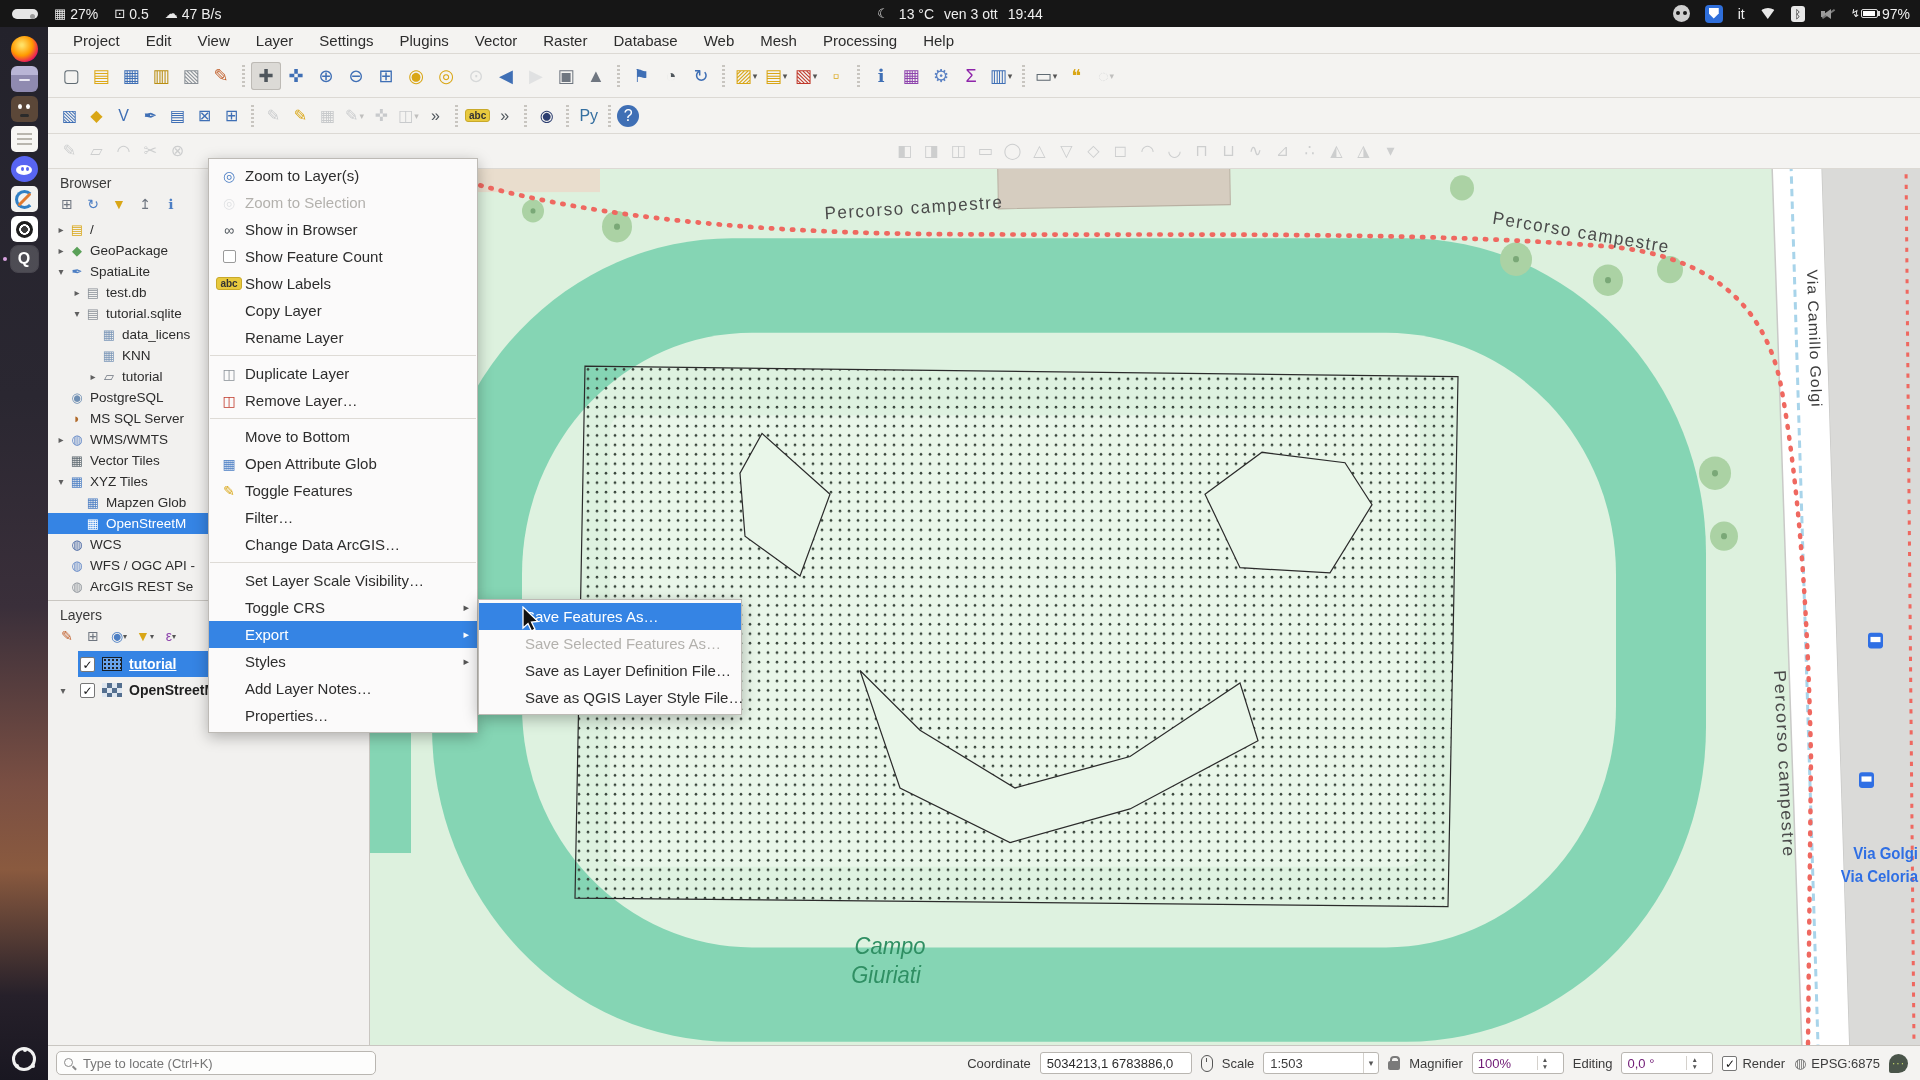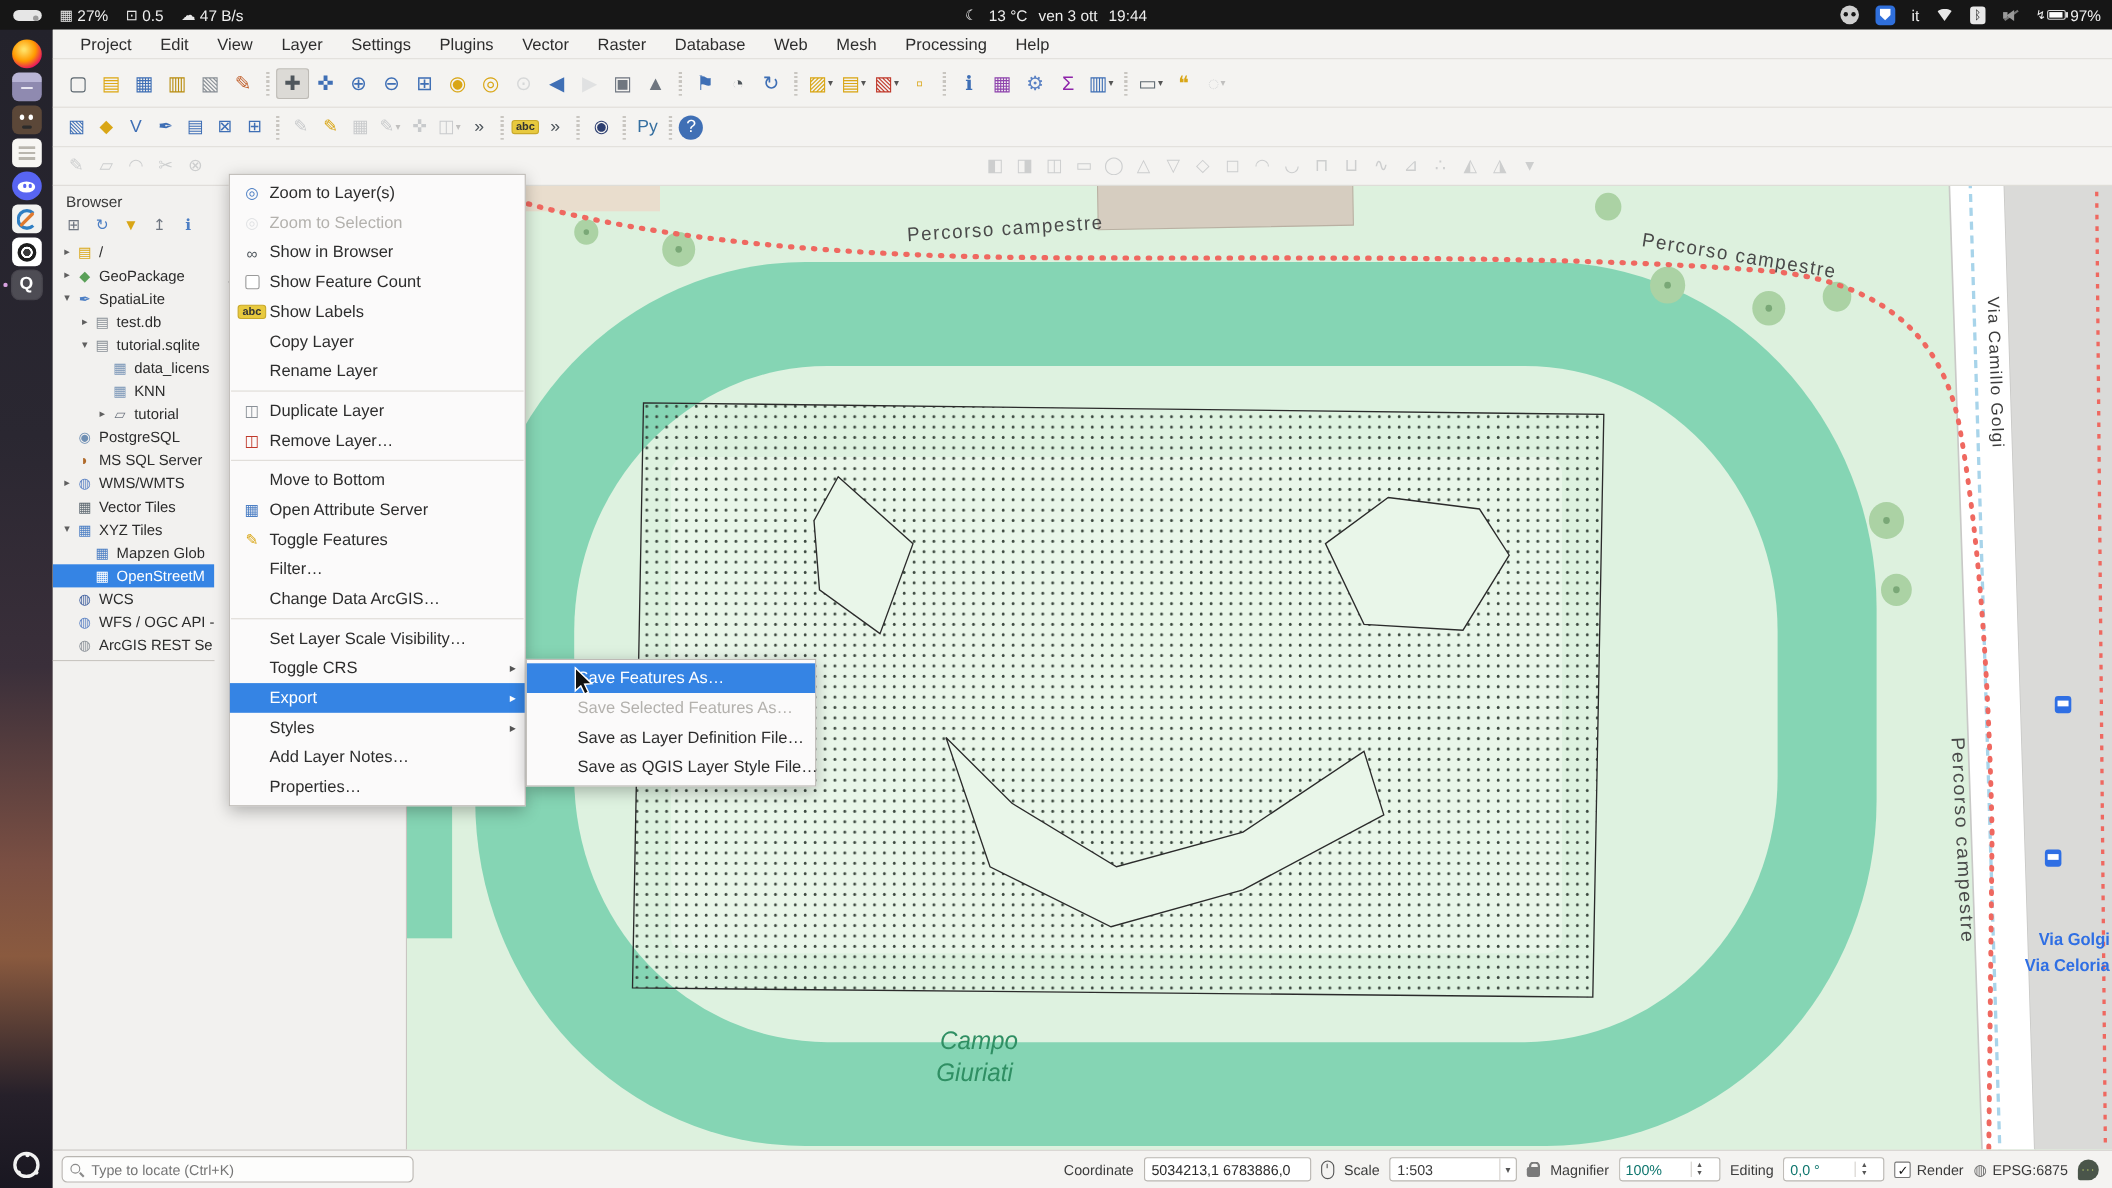--- a/index.html
+++ b/index.html
@@ -67,21 +67,21 @@
 .tb2 .tbtn,.tb3 .tbtn{height:26px;min-width:27px}
 .tbtn .g{font-size:18px;line-height:1}
 .tb2 .tbtn .g,.tb3 .tbtn .g{font-size:16px}
 .tbtn.dis{opacity:.32}
 .tbtn.pressed{background:#dcdad6;box-shadow:inset 0 0 0 1px #bdbab5}
 .tbtn .dd{font-size:9px;color:#555;margin-left:1px}
 .tsep{width:3px;height:22px;margin:0 6px;background:repeating-linear-gradient(#c8c5c0 0 2px,transparent 2px 4px)}
 .chip{background:#e8c93e;border:1px solid #c9a92a;border-radius:3px;font-size:10px;padding:0 3px;color:#333;font-weight:bold}
 
 .content{flex:1;display:flex;min-height:0}
-.panels{width:322px;background:#f2f1ef;border-right:1px solid #c9c6c1;display:flex;flex-direction:row}
+.panels{width:322px;background:#f2f1ef;border-right:1px solid #c9c6c1;display:flex;flex-direction:column}
 .panel-browser{height:432px;border-bottom:1px solid #c9c6c1;overflow:hidden;display:flex;flex-direction:column}
 .panel-layers{flex:1;overflow:hidden;display:flex;flex-direction:column}
 .panel-title{font-size:14px;color:#3a3a3a;padding:6px 0 1px 12px}
 .ptoolbar{display:flex;gap:4px;padding:2px 8px 3px}
 .ptb{min-width:22px;height:20px;display:flex;align-items:center;justify-content:center}
 .ptb .g{font-size:14px}
 .ptb .dd{font-size:8px;color:#555}
 .tree{flex:1;overflow:hidden;padding-top:2px}
 .trow{height:21px;display:flex;align-items:center;font-size:13.5px;color:#2c2c2c;white-space:nowrap}
 .trow .exp{width:14px;font-size:10px;color:#5f5f5f;text-align:center;flex:0 0 auto}
@@ -111,21 +111,21 @@
 .locator{position:relative;width:320px}
 .locator-input{width:100%;height:24px;border:1px solid #b9b6b1;border-radius:5px;background:#fdfdfc;padding:0 6px 0 26px;font-size:13px;color:#444;font-family:inherit}
 .mag{position:absolute;left:8px;top:7px;width:9px;height:9px;border:1.6px solid #8a8a8a;border-radius:50%}
 .mag::after{content:"";position:absolute;left:7px;top:8px;width:5px;height:1.6px;background:#8a8a8a;transform:rotate(45deg)}
 .sb-right{margin-left:auto;display:flex;align-items:center;gap:9px;padding-right:4px}
 .sb-input{height:22px;border:1px solid #b9b6b1;border-radius:3px;background:#fff;font-size:13px;padding:0 6px;color:#2c2c2c;font-family:inherit}
 .coord{width:152px}
 .combo{width:116px;height:22px;border:1px solid #b9b6b1;border-radius:3px;background:#fff;display:flex;align-items:center;padding-left:6px}
 .combo .cmb-arrow{margin-left:auto;border-left:1px solid #d4d1cc;align-self:stretch;display:flex;align-items:center;padding:0 5px;font-size:9px;color:#555}
 .spinbox{height:22px;border:1px solid #b9b6b1;border-radius:3px;background:#fff;display:flex;align-items:center;width:92px}
-.spin-val{border:none;width:64px;font-size:13px;padding:0 5px;color:#0f766e;font-family:inherit;outline:none}
+.spin-val{border:none;width:64px;font-size:13px;padding:0 5px;color:#701a75;font-family:inherit;outline:none}
 .spin-btns{display:flex;flex-direction:column;font-size:6.5px;color:#555;line-height:7px;border-left:1px solid #d4d1cc;padding:0 4px;font-style:normal}
 .lock{width:12px;height:9px;background:#7a7a7a;border-radius:2px;position:relative;margin-top:4px}
 .lock::before{content:"";position:absolute;left:2px;top:-5px;width:6px;height:5px;border:2px solid #7a7a7a;border-bottom:none;border-radius:4px 4px 0 0}
 .mouse-ico{width:12px;height:17px;border:1.5px solid #555;border-radius:6px;position:relative}
 .mouse-ico::before{content:"";position:absolute;left:4px;top:2px;width:1.5px;height:4px;background:#555}
 .cb{width:15px;height:15px;background:#fff;border:1px solid #777;border-radius:2px;font-size:12px;line-height:14px;text-align:center;color:#111}
 .render-group,.crs-group{display:flex;align-items:center;gap:5px}
 .globe{font-size:14px;color:#6f6f6f}
 .msg-ico{width:19px;height:19px;border-radius:50% 50% 50% 2px;background:#4a554a;color:#cde06a;font-size:10px;display:flex;align-items:center;justify-content:center;letter-spacing:1px}
 
@@ -772,21 +772,21 @@
       <span class="mi-ic" style="color: rgb(192, 57, 43);">◫</span>
       <span class="mi-label">Remove Layer…</span>
     </div>
     <div class="msep"></div>
     <div class="mi">
       <span class="mi-ic"></span>
       <span class="mi-label">Move to Bottom</span>
     </div>
     <div class="mi">
       <span class="mi-ic" style="color: rgb(77, 127, 196);">▦</span>
-      <span class="mi-label">Open Attribute Server</span>
+      <span class="mi-label">Open Attribute Glob</span>
     </div>
     <div class="mi">
       <span class="mi-ic" style="color: rgb(217, 166, 22);">✎</span>
       <span class="mi-label">Toggle Features</span>
     </div>
     <div class="mi">
       <span class="mi-ic"></span>
       <span class="mi-label">Filter…</span>
     </div>
     <div class="mi">

